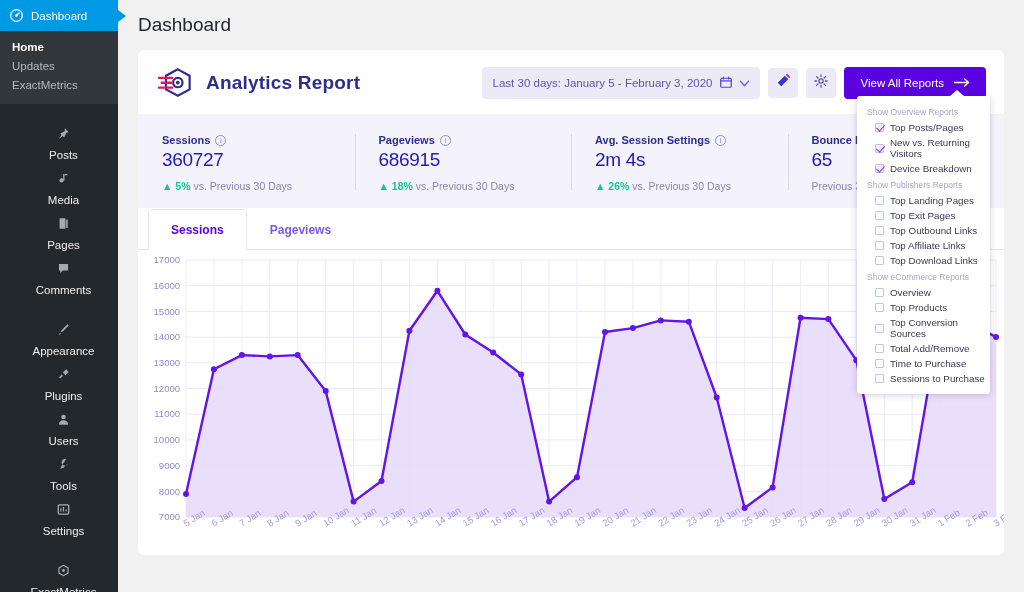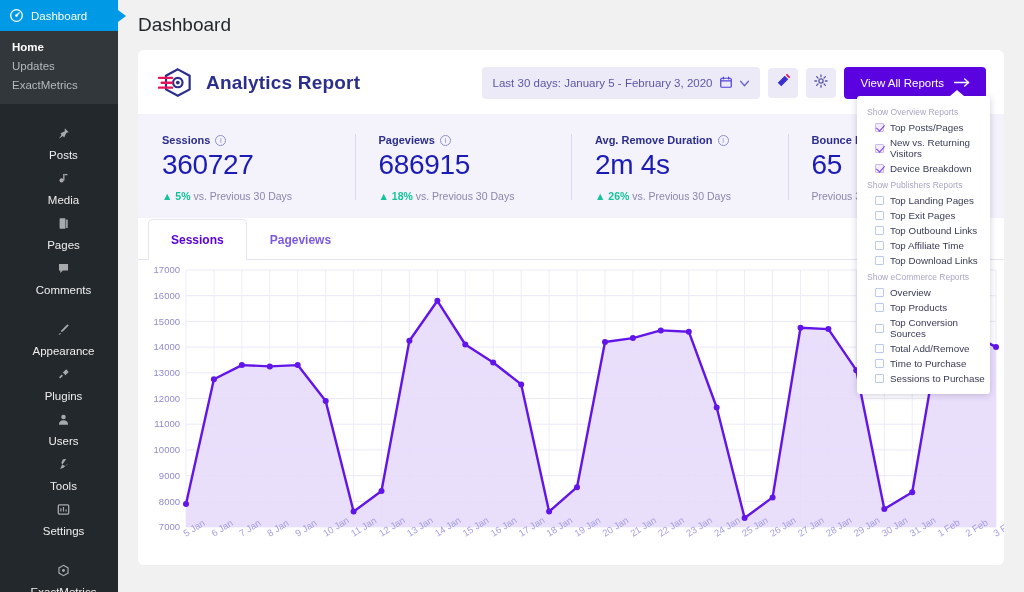--- a/index.html
+++ b/index.html
@@ -84,21 +84,21 @@
   .card + .card::before {
     content: ""; position: absolute; left: 0; top: 6px; bottom: 6px;
     width: 1px; background: #ddd8ef;
   }
   .card-lbl { font-size: 11px; font-weight: bold; color: #2b2e8c; display: flex; align-items: center; gap: 5px; }
   .info-i {
     width: 11px; height: 11px; border-radius: 50%; border: 1px solid #8f8fd0;
     color: #8f8fd0; font-size: 8px; line-height: 9px; text-align: center; font-weight: normal;
     font-style: normal;
   }
-  .card-val { font-size: 28px; color: #1b1bb5; margin: 3px 0 9px 0; font-weight: normal; letter-spacing: -.3px; }
+  .card-val { font-size: 19px; color: #1b1bb5; margin: 3px 0 9px 0; font-weight: normal; letter-spacing: -.3px; }
   .card-cmp { font-size: 10.5px; color: #8a87ad; }
   .card-cmp .up { color: #15c39a; font-weight: bold; }
 
   
   .chart-box { background: #fff; border-radius: 0 0 6px 6px; padding: 0; }
   .tabs { display: flex; border-bottom: 1px solid #e6e3f3; padding-left: 10px; }
   .tab {
     font-size: 12px; font-weight: bold; color: #6d3bf0; padding: 13px 22px;
     border: 1px solid transparent; border-bottom: none; position: relative; top: 1px;
   }
@@ -342,21 +342,21 @@
           </div>
           <div class="card-val">686915</div>
           <div class="card-cmp">
             <span class="up">▲</span>
             <span class="up">18%</span>
             <span>vs. Previous 30 Days</span>
           </div>
         </div>
         <div class="card">
           <div class="card-lbl">
-            <span>Avg. Remove Duration</span>
+            <span>Avg. Session Settings</span>
             <i class="info-i">i</i>
           </div>
           <div class="card-val">2m 4s</div>
           <div class="card-cmp">
             <span class="up">▲</span>
             <span class="up">26%</span>
             <span>vs. Previous 30 Days</span>
           </div>
         </div>
         <div class="card">
@@ -519,21 +519,21 @@
         <div class="dd-item">
           <span class="cb"></span>
           <span>Top Exit Pages</span>
         </div>
         <div class="dd-item">
           <span class="cb"></span>
           <span>Top Outbound Links</span>
         </div>
         <div class="dd-item">
           <span class="cb"></span>
-          <span>Top Affiliate Time</span>
+          <span>Top Affiliate Links</span>
         </div>
         <div class="dd-item">
           <span class="cb"></span>
           <span>Top Download Links</span>
         </div>
         <div class="dd-head">Show eCommerce Reports</div>
         <div class="dd-item">
           <span class="cb"></span>
           <span>Overview</span>
         </div>

